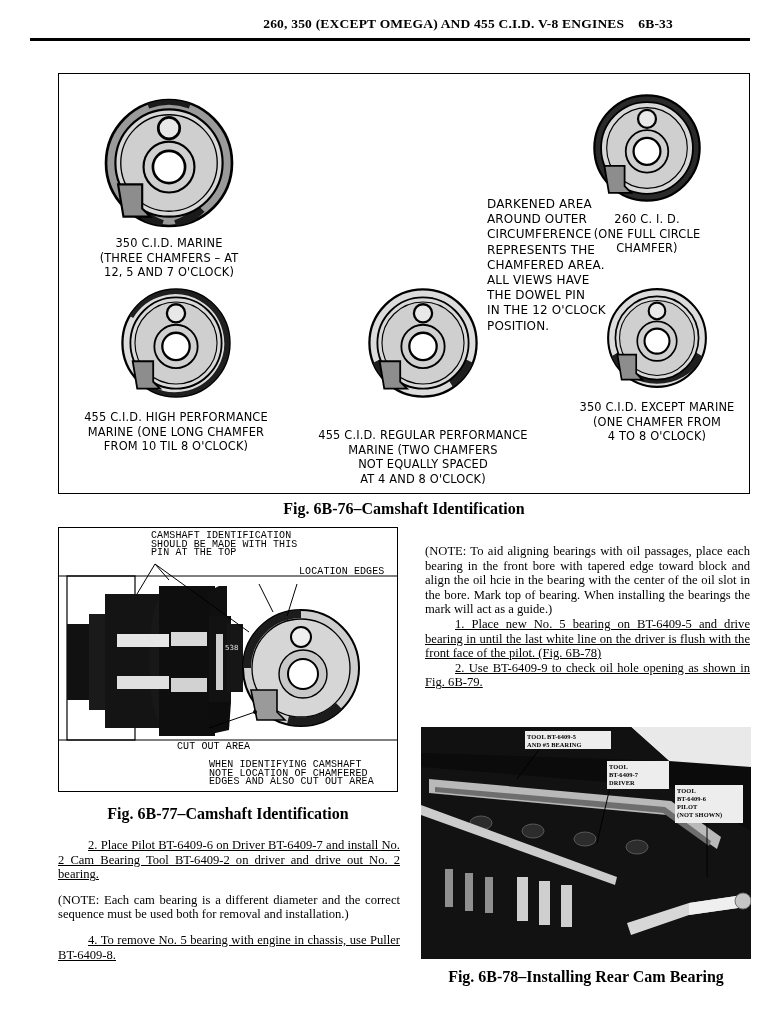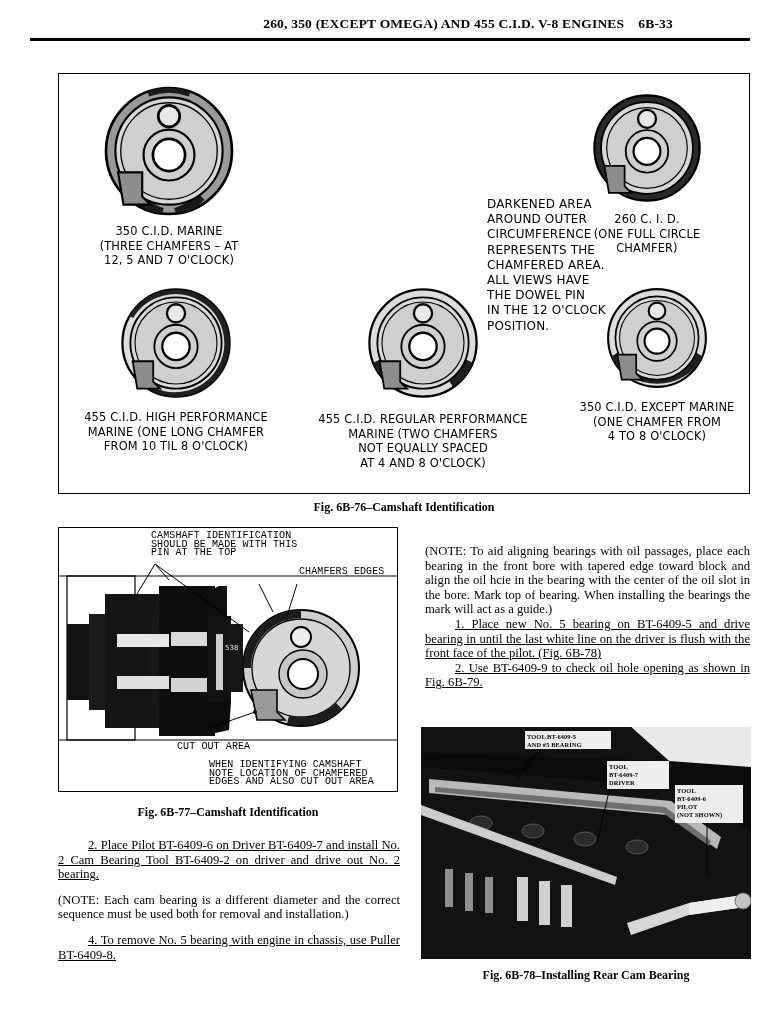--- a/index.html
+++ b/index.html
@@ -81,21 +81,21 @@
     letter-spacing: 0.15px;
     white-space: pre-line;
     text-align: left;
   }
 
   
   .fig-caption {
     position: absolute;
     font-family: "Liberation Serif", serif;
     font-weight: bold;
-    font-size: 12px;
+    font-size: 16px;
     text-align: center;
   }
 
   
   .fig77-box {
     position: absolute;
     left: 58px;
     top: 527px;
     width: 340px;
     height: 265px;
@@ -155,21 +155,21 @@
 </head>
 <body>
 
 <div class="page-header">
   <span>260, 350 (EXCEPT OMEGA) AND 455 C.I.D. V-8 ENGINES</span><span class="pg-num">6B-33</span>
 </div>
 <div class="header-rule"></div>
 
 <div class="fig76-box">
 
-  <div class="cam-cell" style="left:12px; top:10px; width:196px;">
+  <div class="cam-cell" style="left:12px; top:22px; width:196px;">
     <svg class="cam-view" width="134" height="134" viewBox="0 0 100 100">
       <defs>
         <clipPath id="cl1">
             <circle cx="50" cy="50" r="47"></circle>
           </clipPath>
       </defs>
       <circle cx="50" cy="50" r="47" fill="#9a9a9a" stroke="#000" stroke-width="2"></circle>
 
       <g clip-path="url(#cl1)" fill="none" stroke="#1a1a1a" stroke-width="7">
         <path d="M 34 6 A 47 47 0 0 1 66 6"></path>
@@ -254,21 +254,21 @@
         <path d="M 91 66 A 47 47 0 0 1 74 85"></path>
         <path d="M 26 85 A 47 47 0 0 1 9 66"></path>
       </g>
       <circle cx="50" cy="50" r="40" fill="#d8d8d8" stroke="#000" stroke-width="1.6"></circle>
       <circle cx="50" cy="50" r="36" fill="#cfcfcf" stroke="#000" stroke-width="1"></circle>
       <circle cx="50" cy="24" r="8" fill="#e8e8e8" stroke="#000" stroke-width="2"></circle>
       <circle cx="50" cy="53" r="19" fill="#d0d0d0" stroke="#000" stroke-width="1.6"></circle>
       <circle cx="50" cy="53" r="12" fill="#ffffff" stroke="#000" stroke-width="2"></circle>
       <path d="M 12 66 L 30 66 L 30 84 L 36 90 L 16 90 Z" fill="#8d8d8d" stroke="#000" stroke-width="1.6"></path>
     </svg>
-    <div class="cam-label" style="margin-top:12px;">455 C.I.D.  REGULAR PERFORMANCE
+    <div class="cam-label" style="margin-top:28px;">455 C.I.D.  REGULAR PERFORMANCE
 MARINE  (TWO CHAMFERS
 NOT EQUALLY SPACED
 AT 4 AND 8 O'CLOCK)</div>
   </div>
 
   <div class="cam-cell" style="left:510px; top:212px; width:176px;">
     <svg class="cam-view" width="104" height="104" viewBox="0 0 100 100">
       <defs>
         <clipPath id="cl6">
             <circle cx="50" cy="50" r="47"></circle>
@@ -337,21 +337,21 @@
     <path d="M 96 36 L 190 104" fill="none" stroke="#000" stroke-width="1"></path>
     <path d="M 200 56 L 214 84" fill="none" stroke="#000" stroke-width="1"></path>
     <path d="M 238 56 L 228 88" fill="none" stroke="#000" stroke-width="1"></path>
     <path d="M 150 200 L 196 184" fill="none" stroke="#000" stroke-width="1"></path>
     <circle cx="196" cy="184" r="2" fill="#000"></circle>
   </svg>
 
   <div class="anno" style="left:92px; top:4px;">CAMSHAFT IDENTIFICATION
 SHOULD BE MADE WITH THIS
 PIN AT THE TOP</div>
-  <div class="anno" style="left:240px; top:40px;">CHAMFERS EDGES</div>
+  <div class="anno" style="left:240px; top:40px;">LOCATION EDGES</div>
   <div class="anno" style="left:118px; top:215px;">CUT OUT AREA</div>
   <div class="anno" style="left:150px; top:233px;">WHEN IDENTIFYING CAMSHAFT
 NOTE LOCATION OF CHAMFERED
 EDGES AND ALSO CUT OUT AREA</div>
 </div>
 
 <div class="fig-caption" style="left:58px; top:805px; width:340px;">Fig. 6B-77–Camshaft Identification</div>
 
 <div class="body-col" style="left:58px; top:838px; width:342px;">
   <p class="para-indent">2. Place Pilot BT-6409-6 on Driver BT-6409-7 and install No. 2 Cam Bearing Tool BT-6409-2 on driver and drive out No. 2 bearing.</p>

